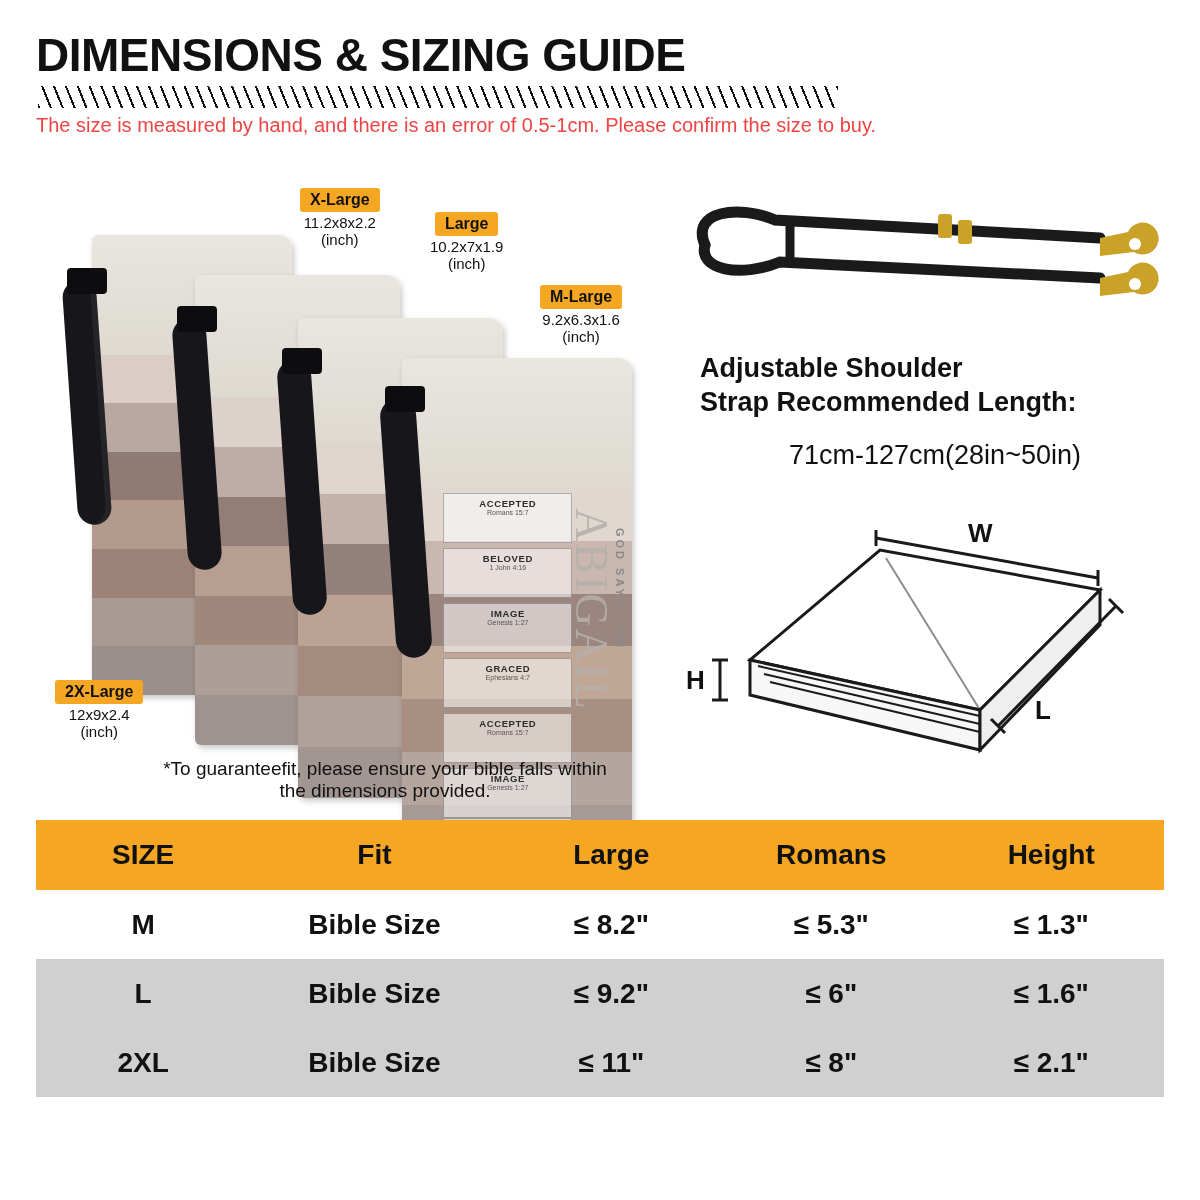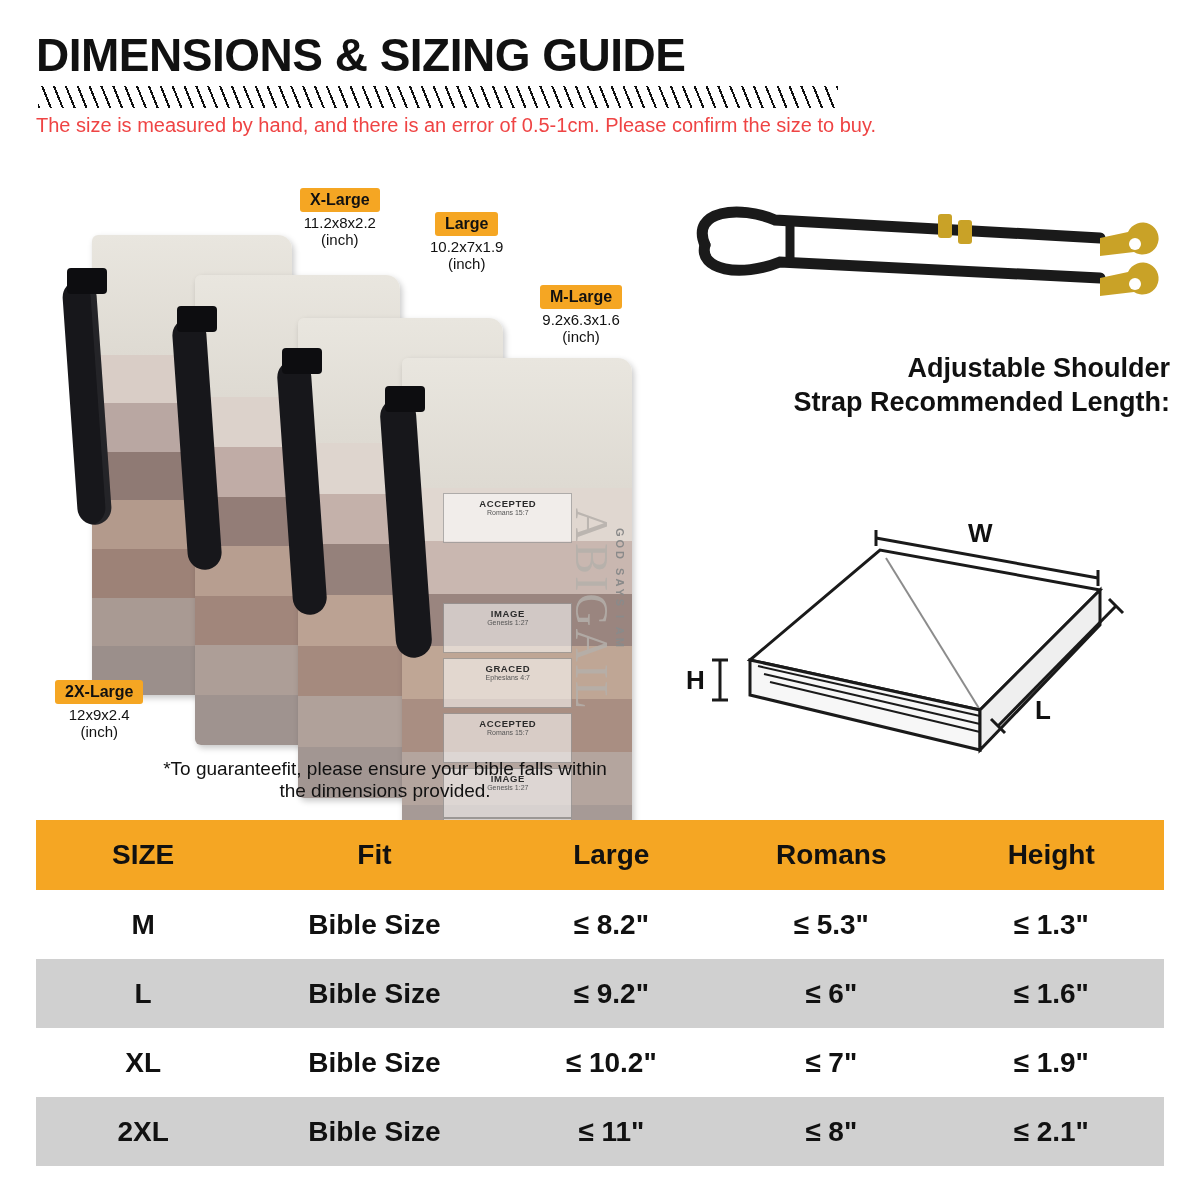--- a/index.html
+++ b/index.html
@@ -83,21 +83,21 @@
   .callout .dims { font-size:15px; color:#111; line-height:1.15; margin-top:2px; }
 
   #c-2xl { left:55px; top:680px; }
   #c-xl  { left:300px; top:188px; }
   #c-l   { left:430px; top:212px; }
   #c-ml  { left:540px; top:285px; }
 
   
   .strap-art { position:absolute; left:680px; top:200px; width:500px; height:130px; }
   .strap-title {
-    position:absolute; left:700px; top:352px; width:470px; text-align:right;
+    position:absolute; left:700px; top:352px; width:470px; text-align:left;
     font-size:27px; font-weight:bold; line-height:1.25; color:#111;
   }
   .strap-len {
     position:absolute; left:700px; top:440px; width:470px; text-align:center;
     font-size:27px; color:#111;
   }
 
   .book-art { position:absolute; left:680px; top:510px; width:480px; height:290px; }
   .dim-letter { position:absolute; font-size:26px; font-weight:bold; color:#111; }
 
@@ -179,20 +179,24 @@
         <div class="stripe" style="background:#9a857f"></div>
         <div class="stripe" style="background:#bfa695"></div>
         <div class="stripe" style="background:#a98e82"></div>
         <div class="stripe" style="background:#b4a59e"></div>
         <div class="stripe" style="background:#a69a96"></div>
       </div>
 
       <div class="panel-box" style="top:27%;height:9.5%;">
         <div class="panel-label">ACCEPTED</div>
         <div class="panel-sub">Romans 15:7</div>
+      </div>
+      <div class="panel-box" style="top:38%;height:9.5%;">
+        <div class="panel-label">BELOVED</div>
+        <div class="panel-sub">1 John 4:16</div>
       </div>
       <div class="panel-box" style="top:49%;height:9.5%;">
         <div class="panel-label">IMAGE</div>
         <div class="panel-sub">Genesis 1:27</div>
       </div>
       <div class="panel-box" style="top:60%;height:9.5%;">
         <div class="panel-label">GRACED</div>
         <div class="panel-sub">Ephesians 4:7</div>
       </div>
       <div class="panel-box" style="top:71%;height:9.5%;">
@@ -267,20 +271,21 @@
       <path d="M420 78 l 28 -6 a 16 16 0 1 1 6 20 l -34 4 z" fill="#c9a227"></path>
       <circle cx="455" cy="44" r="6" fill="#ffffff"></circle>
       <circle cx="455" cy="84" r="6" fill="#ffffff"></circle>
     </svg>
   </div>
 
   <div class="strap-title">
     <div>Adjustable Shoulder</div>
     <div>Strap Recommended Length:</div>
   </div>
+  <div class="strap-len">71cm-127cm(28in~50in)</div>
 
   <div class="book-art">
     <svg width="480" height="290" viewBox="0 0 480 290">
 
       <path d="M70 150 L 200 40 L 420 80 L 300 200 Z" fill="#ffffff" stroke="#1a1a1a" stroke-width="3"></path>
       <path d="M70 150 L 70 185 L 300 240 L 300 200 Z" fill="#f7f7f7" stroke="#1a1a1a" stroke-width="3"></path>
       <path d="M300 200 L 420 80 L 420 115 L 300 240 Z" fill="#efefef" stroke="#1a1a1a" stroke-width="3"></path>
       <path d="M78 156 L 300 206" stroke="#1a1a1a" stroke-width="2" fill="none"></path>
       <path d="M84 164 L 300 214" stroke="#1a1a1a" stroke-width="2" fill="none"></path>
       <path d="M90 172 L 300 222" stroke="#1a1a1a" stroke-width="2" fill="none"></path>
@@ -328,27 +333,20 @@
         <td>≤ 5.3"</td>
         <td>≤ 1.3"</td>
       </tr>
       <tr class="even">
         <td>L</td>
         <td>Bible Size</td>
         <td>≤ 9.2"</td>
         <td>≤ 6"</td>
         <td>≤ 1.6"</td>
       </tr>
-      <tr class="odd">
-        <td>XL</td>
-        <td>Bible Size</td>
-        <td>≤ 10.2"</td>
-        <td>≤ 7"</td>
-        <td>≤ 1.9"</td>
-      </tr>
       <tr class="even">
         <td>2XL</td>
         <td>Bible Size</td>
         <td>≤ 11"</td>
         <td>≤ 8"</td>
         <td>≤ 2.1"</td>
       </tr>
     </tbody>
   </table>
 

